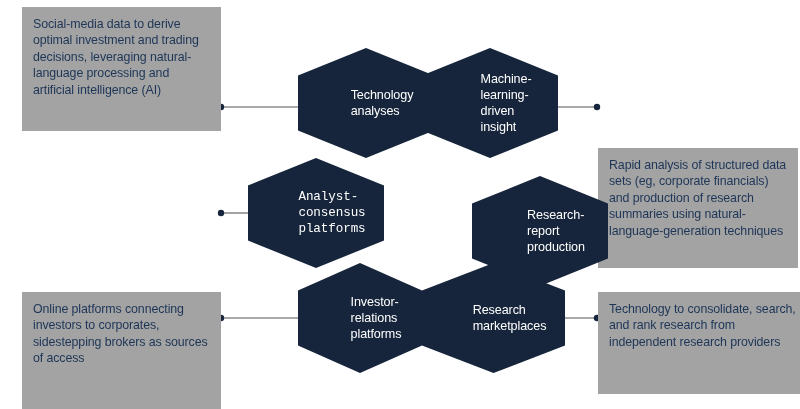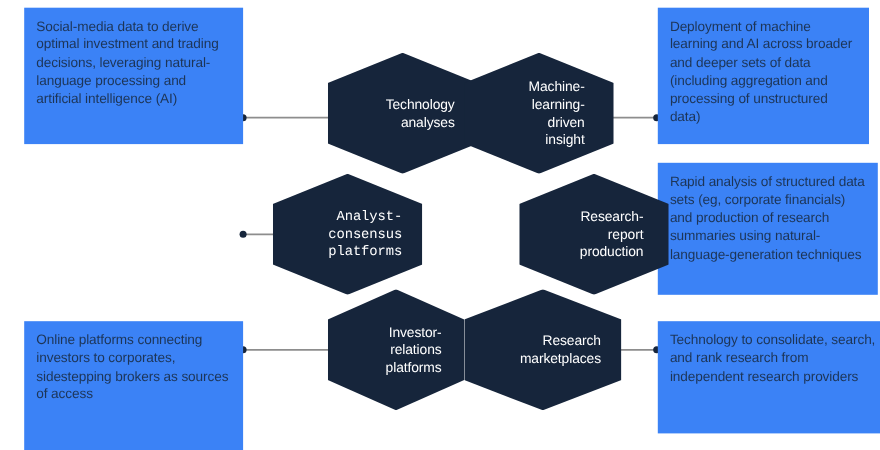--- a/index.html
+++ b/index.html
@@ -23,21 +23,21 @@
     position: absolute;
     left: 0;
     top: 0;
     width: 800px;
     height: 409px;
     pointer-events: none;
   }
   
   .desc-box {
     position: absolute;
-    background: #3b82f6;
+    background: #a3a3a3;
     box-sizing: border-box;
     padding: 9px 10px 8px 11px;
     color: #1d3557;
     font-size: 12.4px;
     line-height: 16.4px;
     letter-spacing: -0.1px;
     font-family: "Liberation Sans", sans-serif;
   }
   .desc-box .txt {
     display: block;
@@ -45,21 +45,21 @@
   }
   
   .hex {
     position: absolute;
     background: #16253b;
     -webkit-clip-path: polygon(50% 0%, 100% 25%, 100% 75%, 50% 100%, 0% 75%, 0% 25%);
     clip-path: polygon(50% 0%, 100% 25%, 100% 75%, 50% 100%, 0% 75%, 0% 25%);
     display: flex;
     align-items: center;
     justify-content: center;
-    text-align: right;
+    text-align: left;
     padding-left: 32px;
   }
   .hex .hex-label {
     color: #ffffff;
     font-size: 12.6px;
     line-height: 16.2px;
     font-weight: 400;
     white-space: pre-line;
     letter-spacing: -0.1px;
     padding: 0 6px;
@@ -93,23 +93,20 @@
 
   <div class="desc-box" style="left:22px; top:7px; width:199px; height:124px;">
     <span class="txt">Social-media data to derive optimal investment and trading decisions, leveraging natural-language processing and artificial intelligence (AI)</span>
   </div>
 
 
   <div class="desc-box" style="left:22px; top:292px; width:199px; height:132px;">
     <span class="txt">Online platforms connecting investors to corporates, sidestepping brokers as sources of access</span>
   </div>
 
-  <div class="desc-box" style="left:598px; top:7px; width:192px; height:124px;">
-    <span class="txt">Deployment of machine learning and AI across broader and deeper sets of data (including aggregation and processing of unstructured data)</span>
-  </div>
 
   <div class="desc-box" style="left:598px; top:148px; width:200px; height:120px;">
     <span class="txt">Rapid analysis of structured data sets (eg, corporate financials) and production of research summaries using natural-language-generation techniques</span>
   </div>
 
   <div class="desc-box" style="left:598px; top:292px; width:208px; height:102px;">
     <span class="txt">Technology to consolidate, search, and rank research from independent research providers</span>
   </div>
 
   <div class="hex" style="left:298px; top:48px; width:104px; height:110px;">
@@ -123,21 +120,21 @@
 driven
 insight</span>
   </div>
 
   <div class="hex" style="left:248px; top:158px; width:104px; height:110px;font-family:Liberation Mono, monospace;">
     <span class="hex-label">Analyst-
 consensus
 platforms</span>
   </div>
 
-  <div class="hex" style="left:472px; top:158px; width:104px; height:110px;">
+  <div class="hex" style="left:472px; top:176px; width:104px; height:110px;">
     <span class="hex-label">Research-
 report
 production</span>
   </div>
 
   <div class="hex" style="left:298px; top:263px; width:92px; height:110px;">
     <span class="hex-label">Investor-
 relations
 platforms</span>
   </div>

